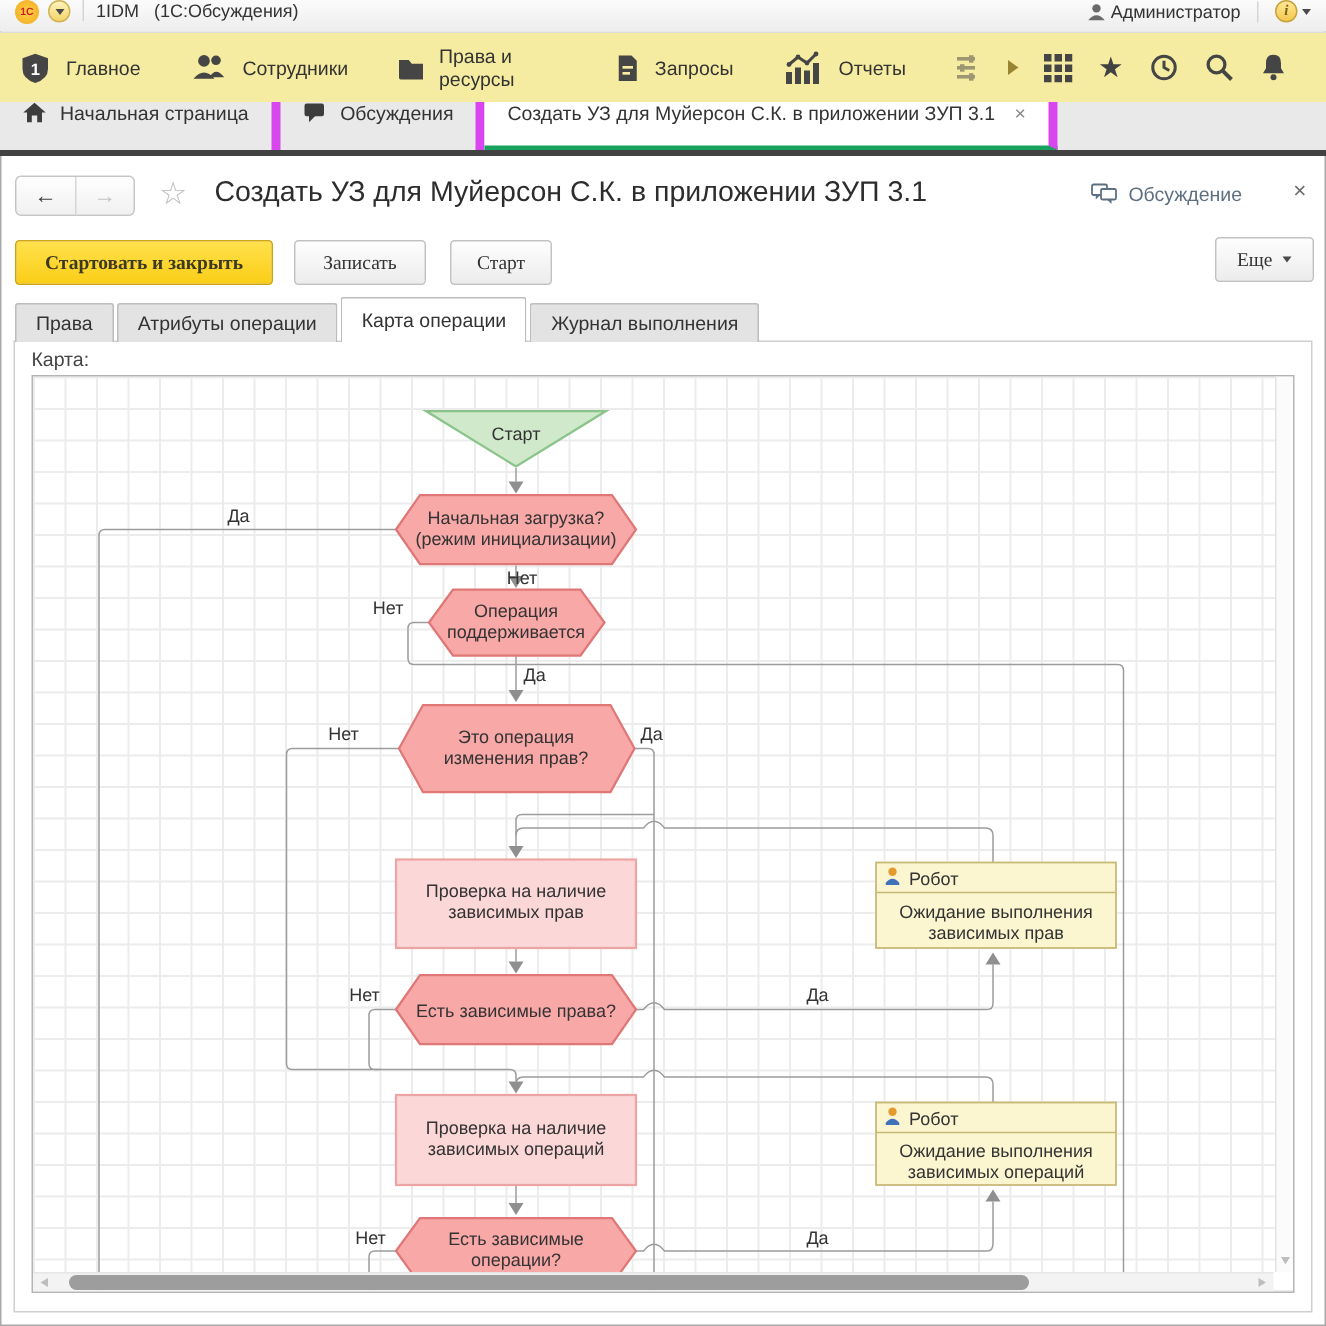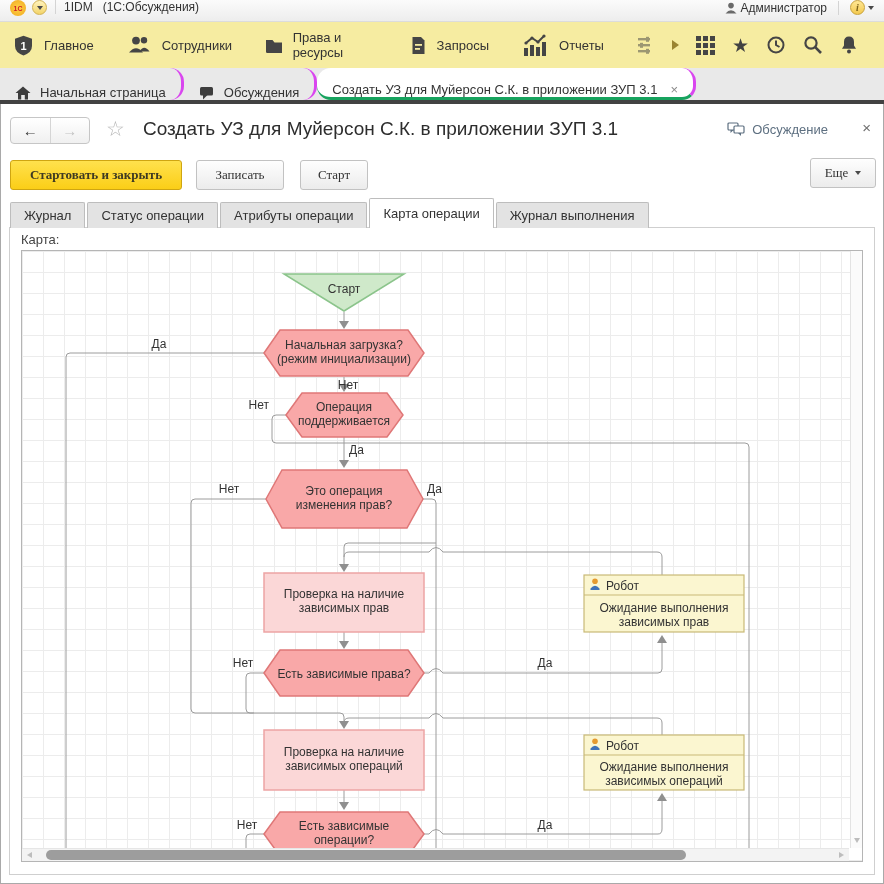--- a/index.html
+++ b/index.html
@@ -27,22 +27,22 @@
   .sectionbar { position:absolute; top:22px; left:0; right:0; height:46px; background:#f6eca1;
     display:flex; align-items:center; padding:0 14px; }
   .m-item { display:flex; align-items:center; gap:11px; margin-right:33px; font-size:13px; color:#333; cursor:default; }
   .mb-icons { margin-left:auto; display:flex; align-items:center; gap:17px; padding-right:12px; }
   .faded { opacity:.5; }
   .menu-star { font-size:19px; color:#424242; line-height:1; }
   .mini-play { width:0; height:0; border-top:5px solid transparent; border-bottom:5px solid transparent; border-left:7px solid #9a8431; }
 
   
   .tabbar { position:absolute; top:68px; left:0; right:0; height:32px; background:#e9e9e9; display:flex; }
-  .w-tab { display:flex; align-items:flex-end; gap:9px; padding:0 15px; border-right:3px solid #d946ef;
-    font-size:13px; color:#333; position:relative;border-radius:14px; }
+  .w-tab { display:flex; align-items:flex-start; gap:9px; padding:0 15px; border-right:6px solid #d946ef;
+    font-size:13px; color:#333; position:relative; }
   .w-tab.active { background:#fff; border-bottom:3px solid #17a35e; }
   .w-tab .x { color:#8a8a8a; font-size:13px; margin-left:4px; }
   .darkstrip { position:absolute; top:100px; left:0; right:0; height:4px; background:#424242; }
 
   
   .navbtns { position:absolute; left:10px; top:117px; width:80px; height:27px; border:1px solid #c6c6c6;
     border-radius:4px; background:linear-gradient(#ffffff,#f0f0f0); display:flex; overflow:hidden; }
   .navbtns .half { flex:1; display:flex; align-items:center; justify-content:center; font-size:15px; }
   .navbtns .half.back { color:#3c3c3c; border-right:1px solid #d5d5d5; }
   .navbtns .half.fwd { color:#c3c3c3; }
@@ -248,22 +248,21 @@
 
   <div class="btn btn-primary">Стартовать и закрыть</div>
   <div class="btn btn-write">Записать</div>
   <div class="btn btn-start">Старт</div>
   <div class="btn btn-more">
     <span>Еще</span>
     <div class="tri-down"></div>
   </div>
 
   <div class="f-tabs">
-    <div class="f-tab">Журнал</div>
-    <div class="f-tab">Статус операции</div>
+    <div class="f-tab">Права</div>
     <div class="f-tab">Атрибуты операции</div>
     <div class="f-tab active">Карта операции</div>
     <div class="f-tab">Журнал выполнения</div>
   </div>
 
   <div class="panel"></div>
   <div class="map-label">Карта:</div>
 
   <div class="map-box">
     <svg class="map-svg" width="840" height="610">

